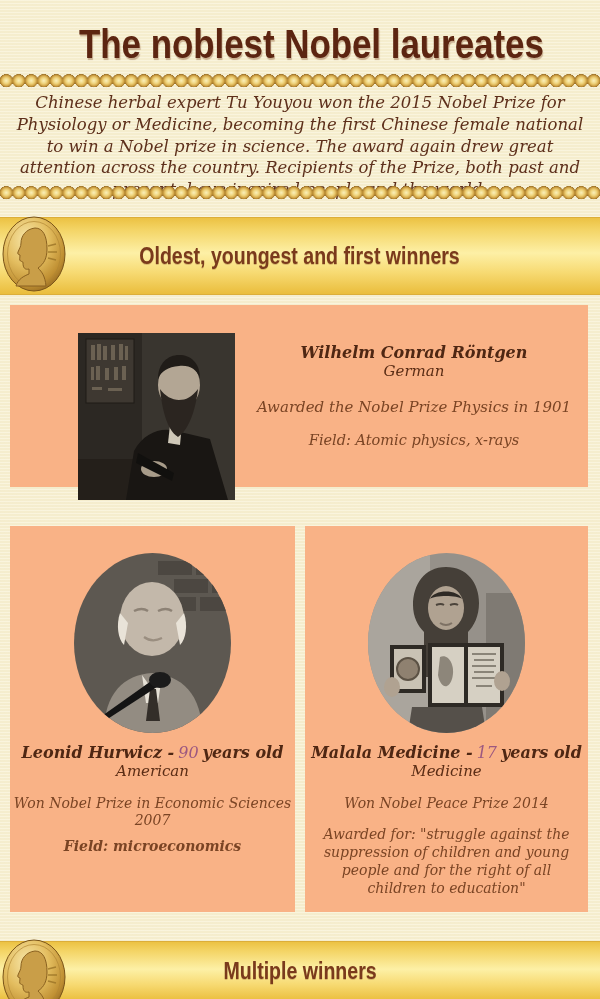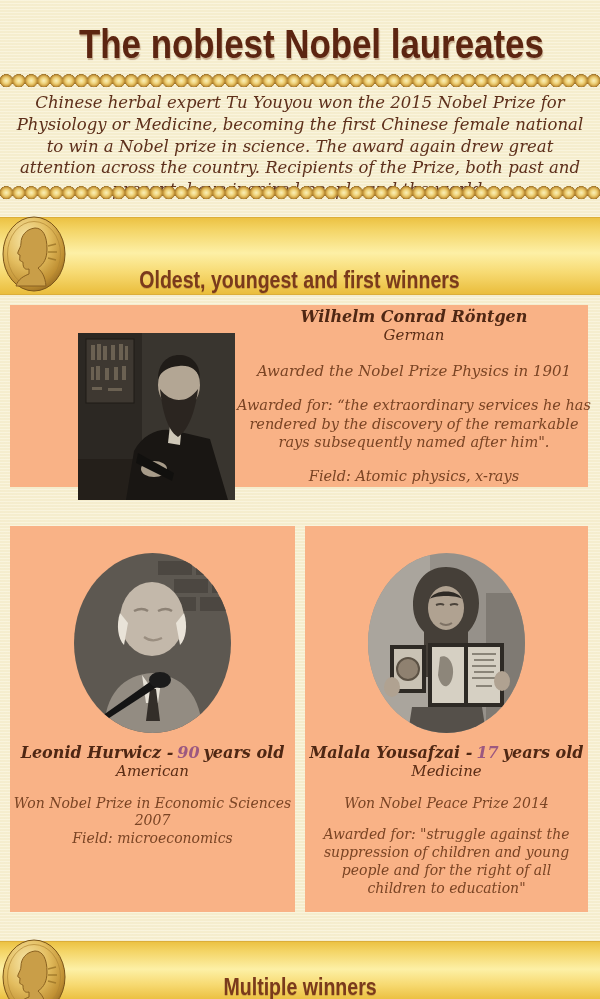--- a/index.html
+++ b/index.html
@@ -31,21 +31,21 @@
   .bead-bottom{top:186px;}
   .intro{
     position:absolute;top:92px;left:8px;width:584px;margin:0;text-align:center;
     font-style:italic;font-size:16.5px;line-height:1.32;color:#5d2f1b;
   }
   
   .banner{
     position:absolute;left:0;width:600px;
     background:linear-gradient(180deg,#ecc243 0%,#f4d567 16%,#fdf0a6 46%,#f7da72 72%,#eabd3c 100%);
     border-top:1px solid #dcae39;border-bottom:1px solid #dcae39;
-    display:flex;align-items:flex-end;justify-content:center;
+    display:flex;align-items:center;justify-content:center;
   }
   .banner-first{top:217px;height:76px;}
   .banner-multiple{top:933px;height:59px;margin-top:8px;}
   .banner-title{
     display:inline-block;font-family:"Liberation Sans", sans-serif;font-weight:bold;
     font-size:23px;color:#7a3a1c;transform:scaleX(0.85);white-space:nowrap;
     text-shadow:0 1px 0 rgba(120,60,25,0.25);
   }
   .medal{position:absolute;left:2px;width:64px;height:78px;}
   .banner-first .medal{top:-3px;}
@@ -72,24 +72,24 @@
     display:flex;flex-direction:column;justify-content:center;align-items:center;
   }
   .name{font-size:16px;font-weight:bold;color:#4f2713;line-height:1.2;}
   .nationality{font-size:15px;color:#5b2d15;line-height:1.25;}
   .prize{font-size:15px;margin-top:17px;line-height:1.25;}
   .citation{font-size:14.5px;margin-top:15px;line-height:1.28;width:360px;}
   .field{font-size:14.5px;margin-top:15px;line-height:1.25;}
   .tall-text{display:flex;flex-direction:column;align-items:center;margin-top:10px;}
   .tall-text .prize{font-size:14px;margin-top:14px;}
   .tall-text .citation{font-size:14px;margin-top:14px;}
-  .tall-text .field{font-size:14px;margin-top:0;}
+  .tall-text .field{font-size:14px;margin-top:8px;font-weight:bold;}
   .card-left .citation{width:242px;}
   .card-right .citation{width:264px;}
-  .age{color:#9c5880;font-weight:bold;padding:0 0.25em;}
+  .age{color:#9c5880;font-weight:normal;padding:0 0.25em;}
 </style>
 </head>
 <body>
 
 <div class="canvas">
 
   <h1 class="main-title">
     <span>The noblest Nobel laureates</span>
   </h1>
 
@@ -147,21 +147,20 @@
         <path d="M80 46 C80 30 90 22 101 22 C113 22 122 30 122 45 C118 36 112 32 101 33 C90 34 83 38 80 46 Z" fill="#201c18"></path>
         <path d="M82 56 C84 74 88 96 100 104 C112 96 118 74 120 56 C114 64 108 67 101 67 C94 67 87 63 82 56 Z" fill="#2b2520"></path>
         <ellipse cx="76" cy="136" rx="13" ry="8" fill="#a89c8a"></ellipse>
         <path d="M60 120 L96 140 L94 148 L58 130 Z" fill="#11100e"></path>
       </svg>
     </div>
     <div class="wide-text">
       <div class="name">Wilhelm Conrad Röntgen</div>
       <div class="nationality">German</div>
       <div class="prize">Awarded the Nobel Prize Physics in 1901</div>
-      <div class="citation">Awarded for: “the extraordinary services he has rendered by the discovery of the remarkable rays subsequently named after him".</div>
       <div class="field">Field: Atomic physics, x-rays</div>
     </div>
   </section>
 
   <section class="card card-left">
     <div class="photo-oval">
       <svg viewBox="0 0 157 180" xmlns="http://www.w3.org/2000/svg" aria-hidden="true">
         <rect width="157" height="180" fill="#5d5851"></rect>
         <g fill="#4c4741">
           <rect x="84" y="8" width="34" height="14"></rect>
@@ -216,21 +215,21 @@
             <rect x="106" y="118" width="20" height="2"></rect>
           <rect x="104" y="124" width="24" height="2"></rect>
             <rect x="108" y="132" width="16" height="2"></rect>
         </g>
         <ellipse cx="24" cy="134" rx="8" ry="10" fill="#b0a291"></ellipse>
         <ellipse cx="134" cy="128" rx="8" ry="10" fill="#b0a291"></ellipse>
         <path d="M44 154 L114 154 L118 180 L40 180 Z" fill="#55504a"></path>
       </svg>
     </div>
     <div class="tall-text">
-      <div class="name"><span>Malala Yousafzai -</span><span class="age">17</span><span>years old</span></div>
+      <div class="name"><span>Malala Medicine -</span><span class="age">17</span><span>years old</span></div>
       <div class="nationality">Medicine</div>
       <div class="prize">Won Nobel Peace Prize 2014</div>
       <div class="citation">Awarded for: "struggle against the suppression of children and young people and for the right of all children to education"</div>
     </div>
   </section>
 
   <div class="banner banner-multiple">
     <span class="medal">
       <svg viewBox="0 0 64 76" xmlns="http://www.w3.org/2000/svg" aria-hidden="true">
         <defs>

